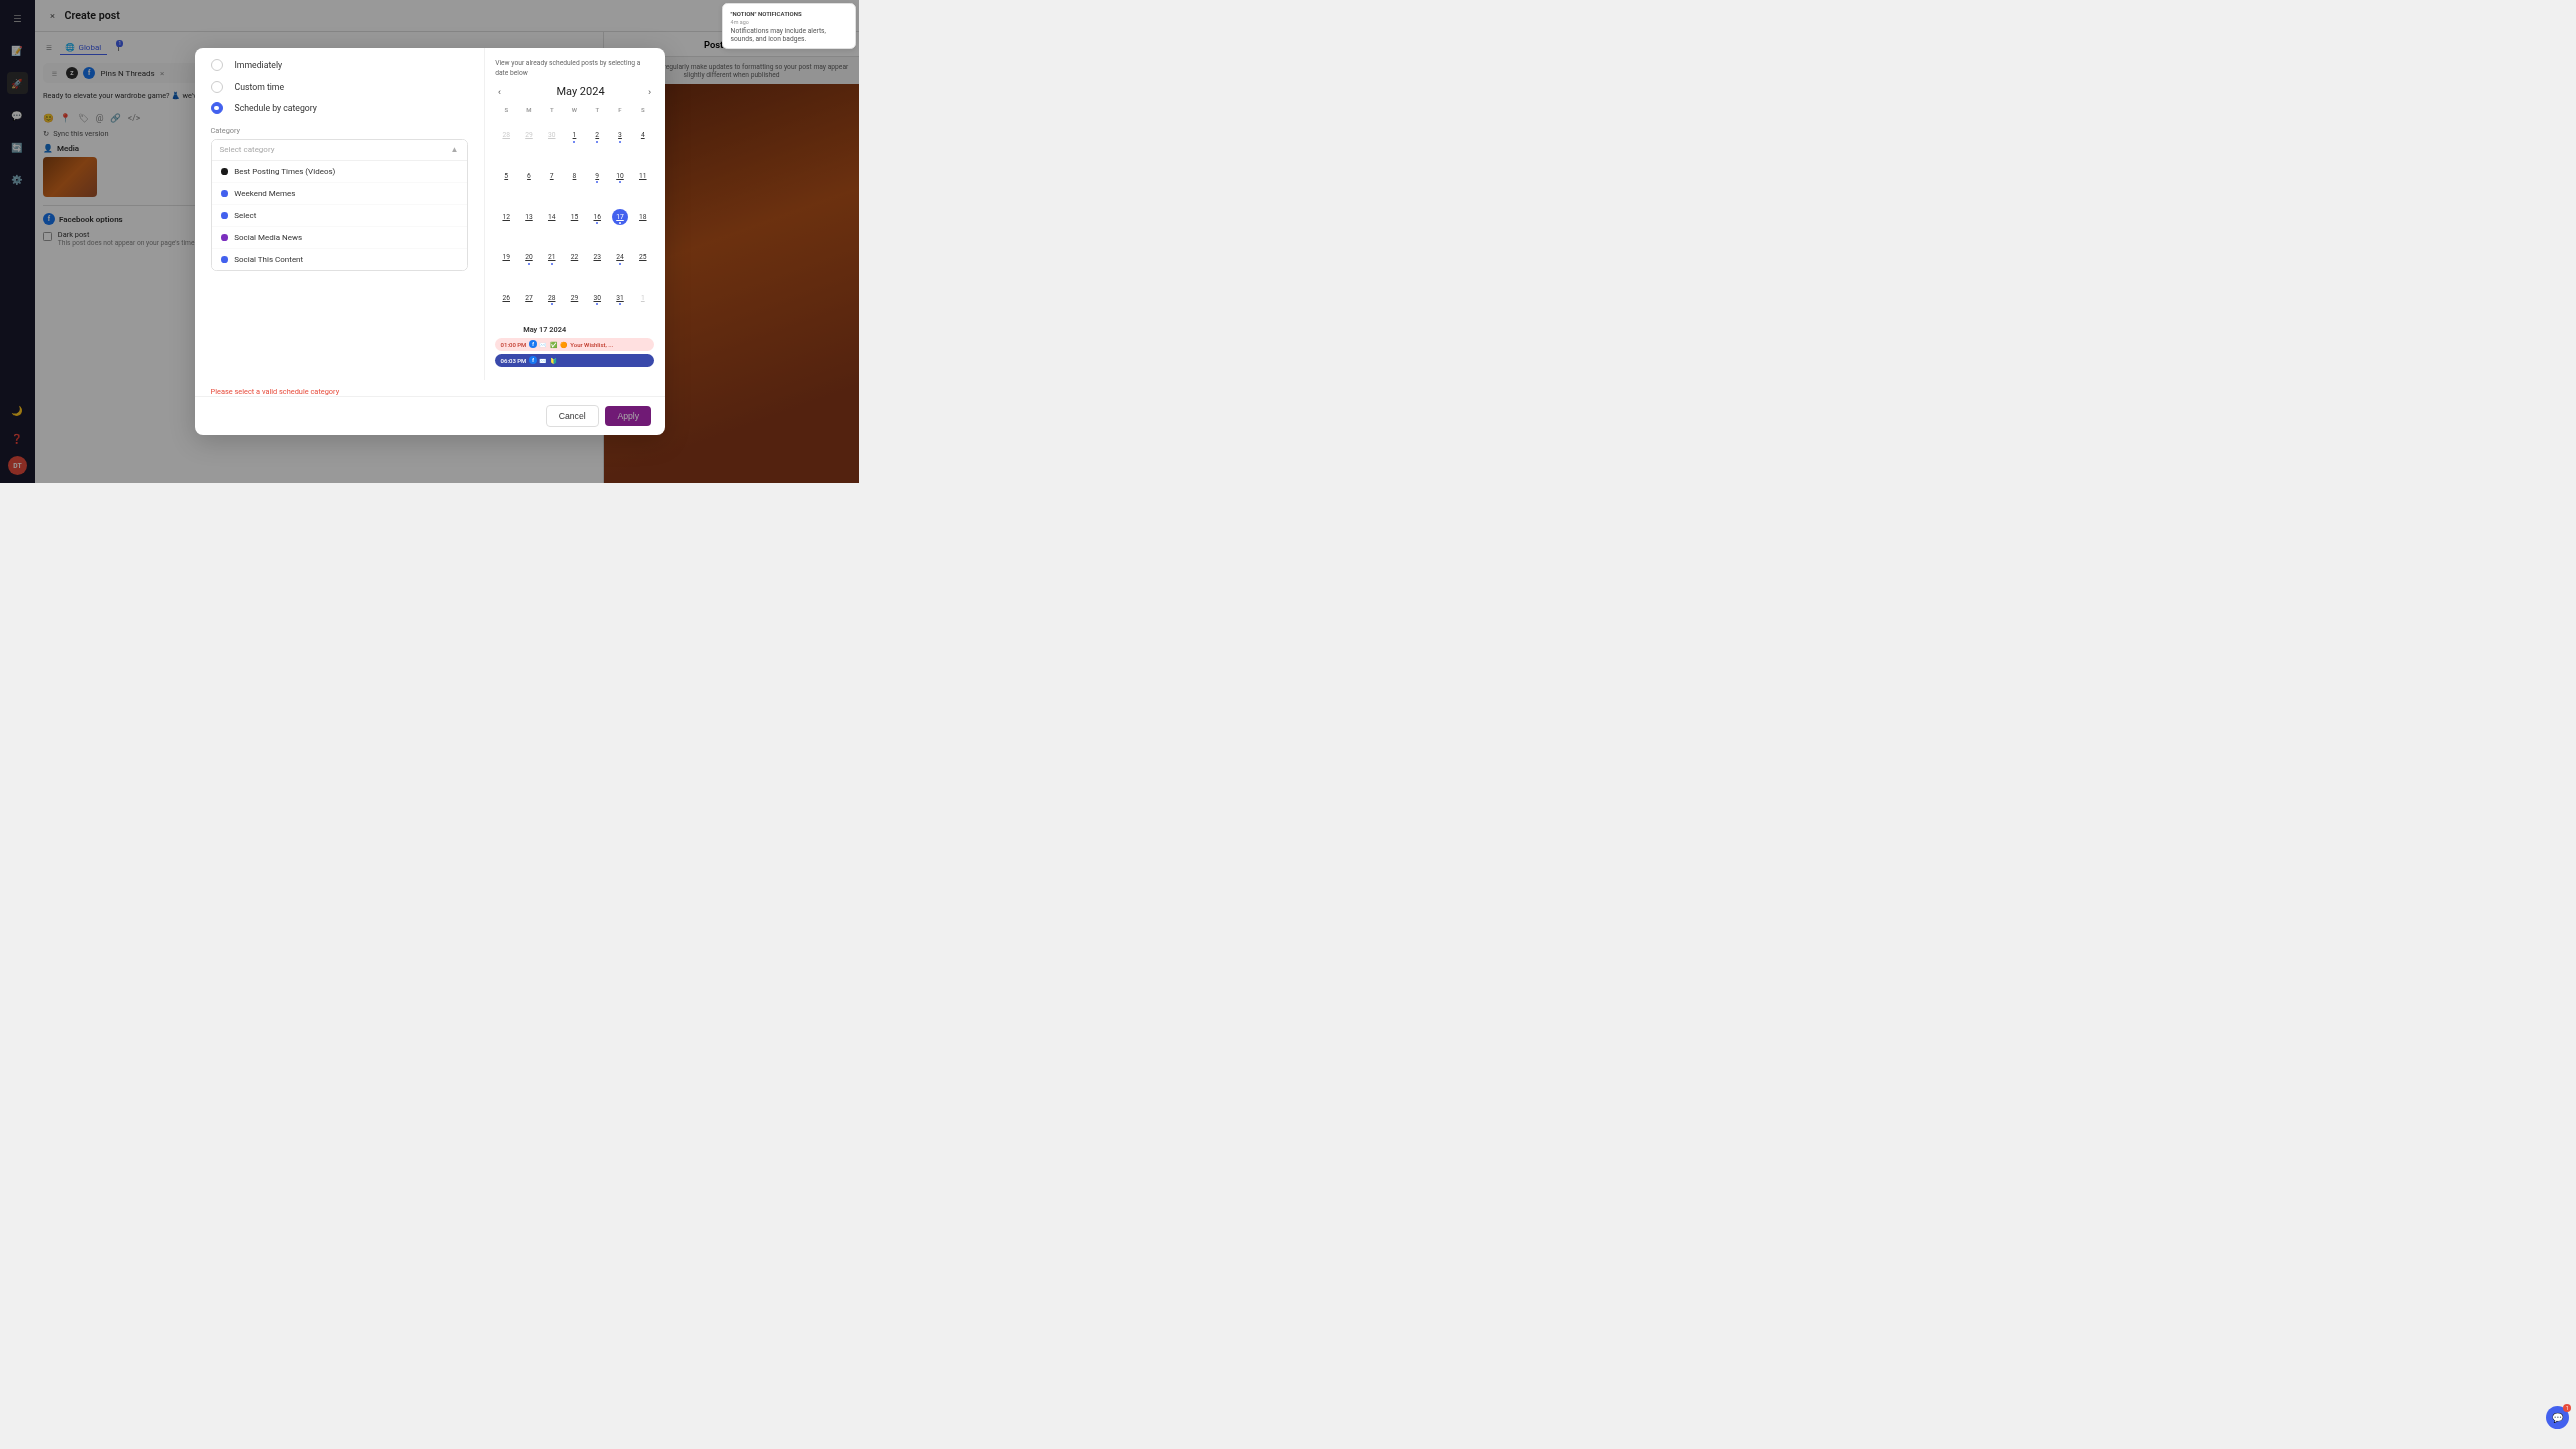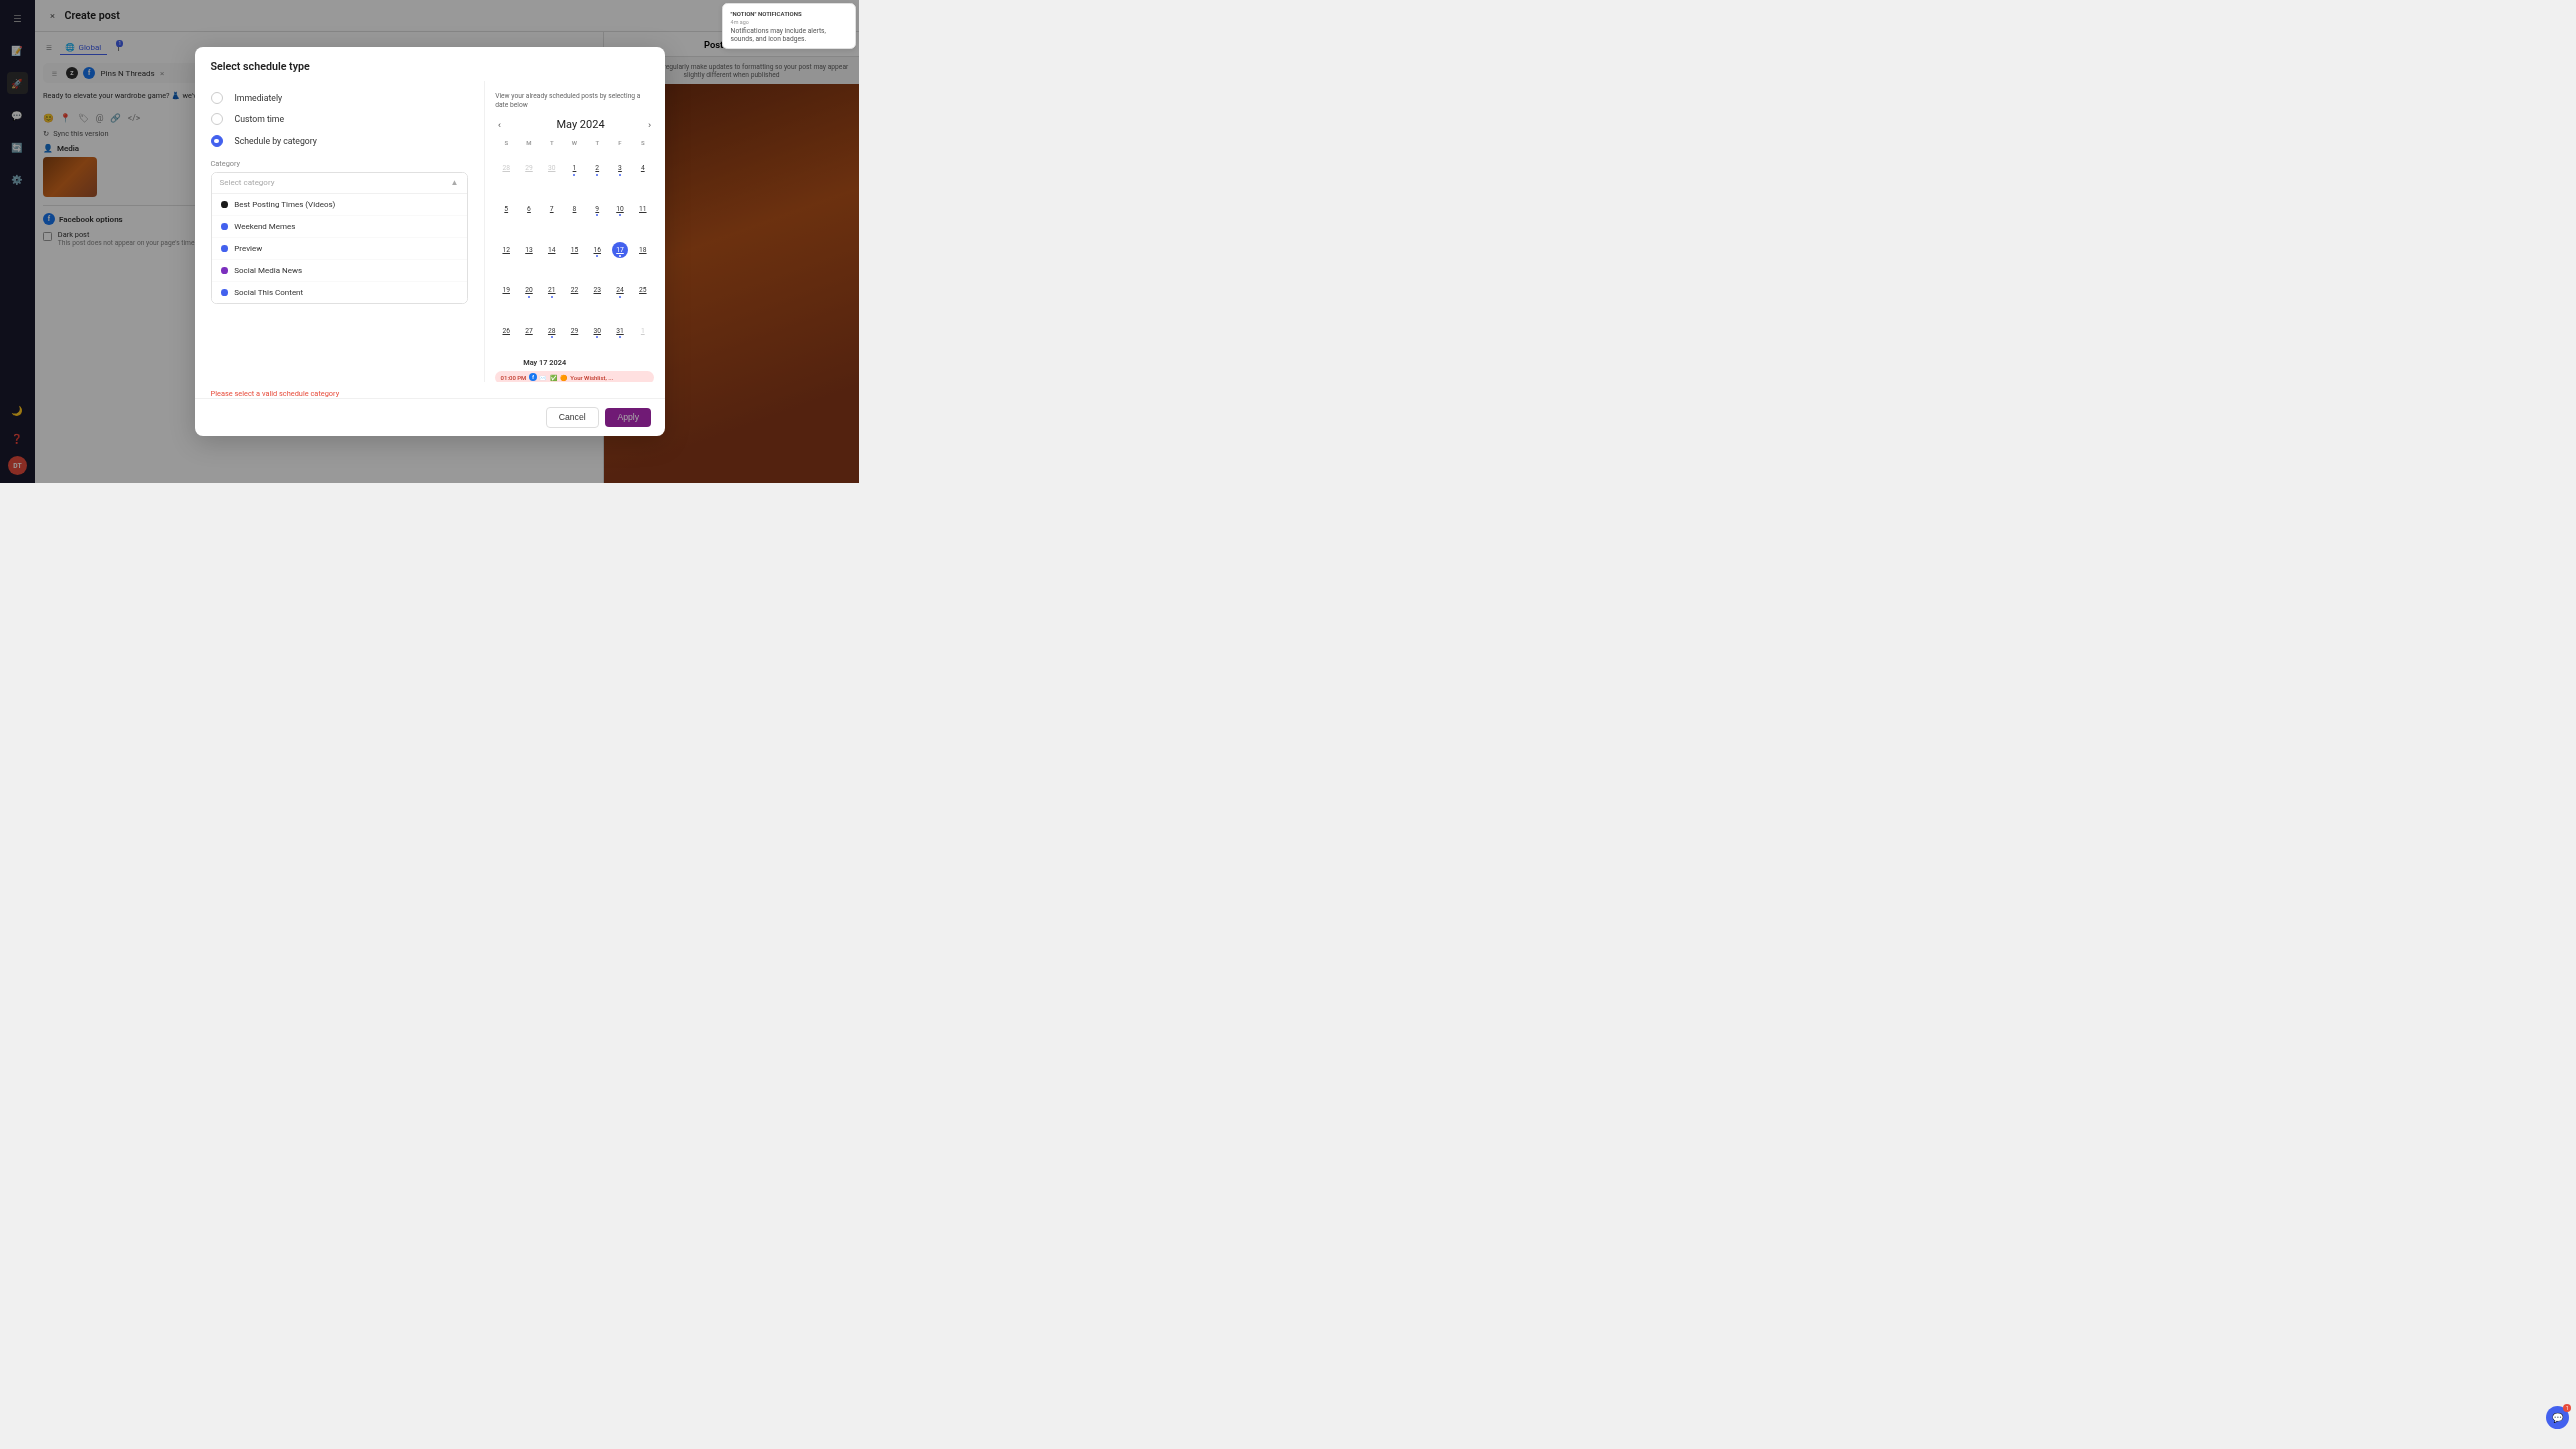--- a/index.html
+++ b/index.html
@@ -799,21 +799,20 @@
           <div class="preview-img-overlay"></div>
         </div>
       </div>
     </div>
 
   </div>
 </div>
 
 <div class="modal-overlay">
   <div class="modal">
-    <div class="modal-header">Select schedule type</div>
     <div class="modal-body">
 
       <div class="modal-left">
         <div class="radio-option">
           <div class="radio-circle"></div>
           <span class="radio-label">Immediately</span>
         </div>
         <div class="radio-option">
           <div class="radio-circle"></div>
           <span class="radio-label">Custom time</span>
@@ -834,21 +833,21 @@
               <div class="category-item">
                 <div class="category-dot cat-dot-dark"></div>
                 <span>Best Posting Times (Videos)</span>
               </div>
               <div class="category-item">
                 <div class="category-dot cat-dot-blue"></div>
                 <span>Weekend Memes</span>
               </div>
               <div class="category-item">
                 <div class="category-dot cat-dot-blue"></div>
-                <span>Preview</span>
+                <span>Select</span>
               </div>
               <div class="category-item">
                 <div class="category-dot cat-dot-purple"></div>
                 <span>Social Media News</span>
               </div>
               <div class="category-item">
                 <div class="category-dot cat-dot-blue"></div>
                 <span>Social This Content</span>
               </div>
             </div>

